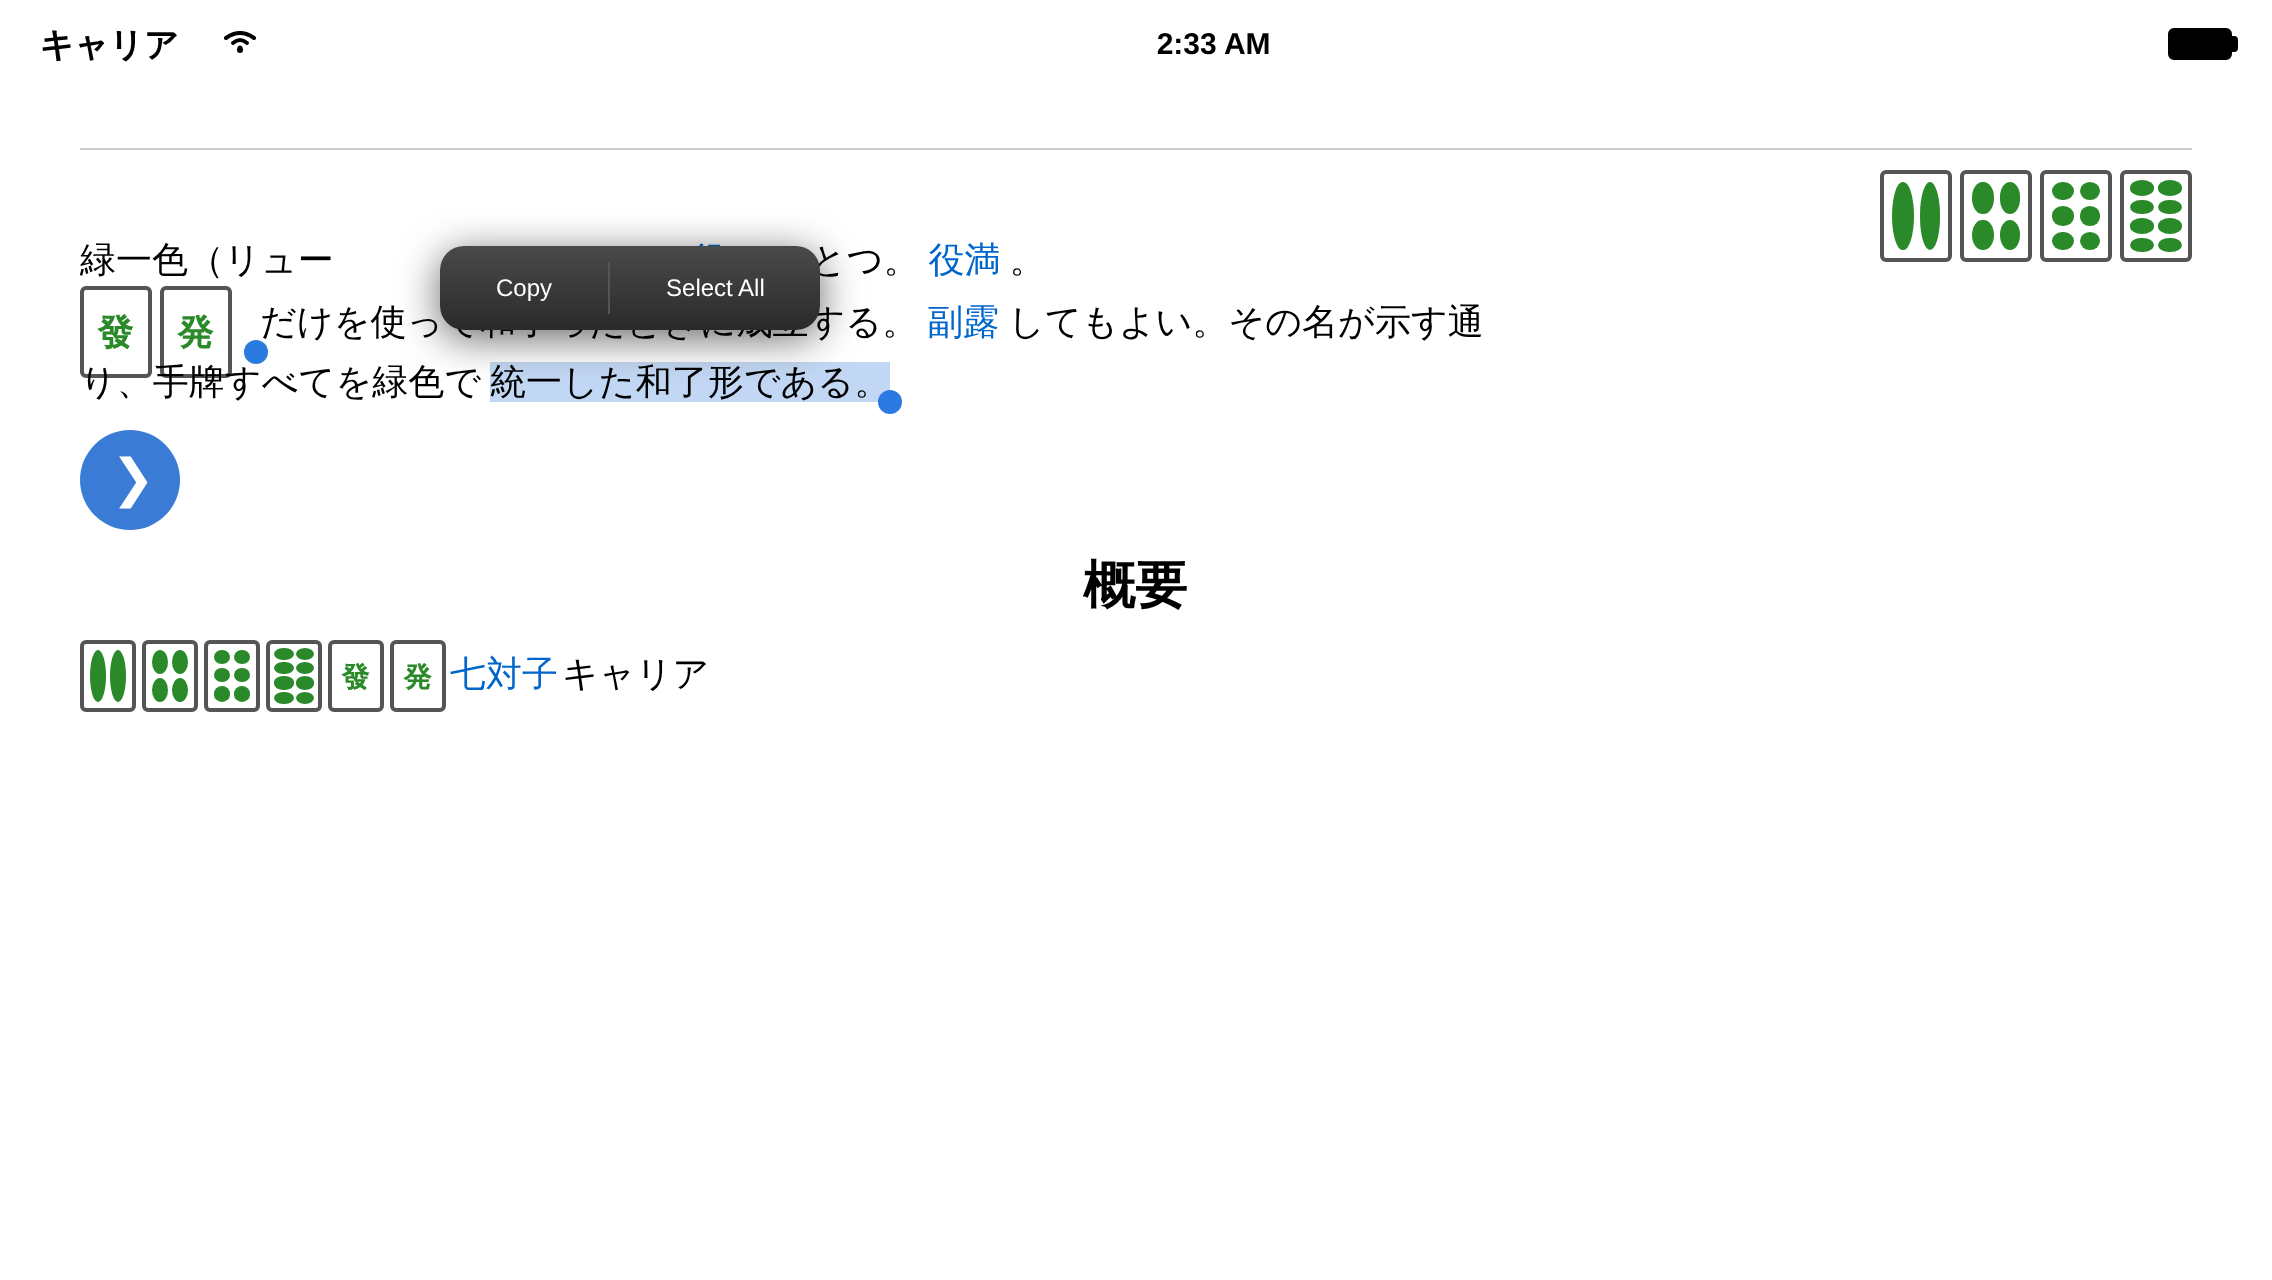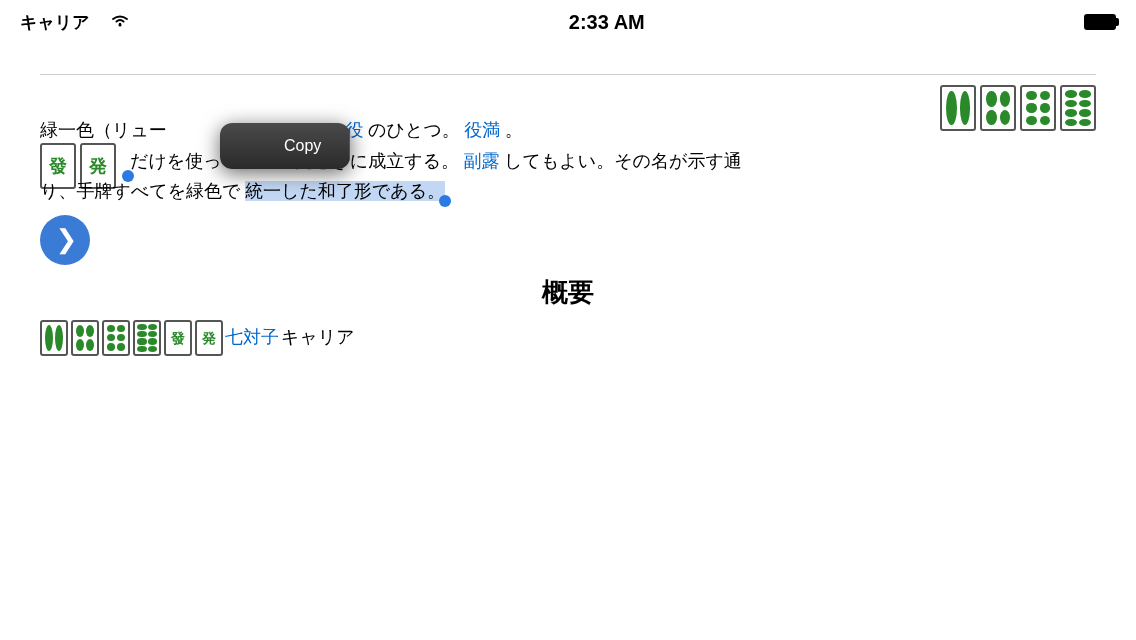--- a/index.html
+++ b/index.html
@@ -24,21 +24,21 @@
     }
     .status-left {
       display: flex;
       align-items: center;
       gap: 20px;
       font-size: 17px;
       font-weight: 600;
       color: #000;
     }
     .status-center {
-      font-size: 20px;
+      font-size: 15px;
       font-weight: 600;
       color: #000;
     }
     .status-right {
       display: flex;
       align-items: center;
     }
     .battery {
       width: 32px;
       height: 16px;
@@ -156,28 +156,27 @@
       display: flex;
       align-items: stretch;
       box-shadow: 0 4px 20px rgba(0,0,0,0.6);
       z-index: 100;
       overflow: hidden;
     }
 
     .context-menu-item {
       padding: 14px 28px;
       color: #fff;
-      font-size: 16px;
+      font-size: 12px;
       font-weight: 500;
       cursor: pointer;
       font-family: "Helvetica Neue", Helvetica, Arial, sans-serif;
       white-space: nowrap;
       display: flex;
       align-items: center;
-      margin-left: 36px;
     }
 
     .context-menu-divider {
       width: 1px;
       background: #555;
       margin: 8px 0;
     }
 
     
     .nav-arrow {
@@ -305,20 +304,21 @@
         <div style="background:#2a8a2a; border-radius:50%;"></div>
         <div style="background:#2a8a2a; border-radius:50%;"></div>
         <div style="background:#2a8a2a; border-radius:50%;"></div>
       </div>
     </div>
   </div>
 
   <div class="context-menu" style="position:absolute; top:38px; left:220px; z-index:200;">
     <div class="context-menu-item">Copy</div>
     <div class="context-menu-divider"></div>
+    <div class="context-menu-item">Select All</div>
 
   </div>
 
   <div style="position:relative; margin-top:10px;">
     <div class="para-with-selection">
       <span>緑一色（リュー</span>
       <span style="display:inline-block; width:110px;"></span>
       <span>おける</span>
       <a class="link-text">役</a>
       <span>のひとつ。</span>

